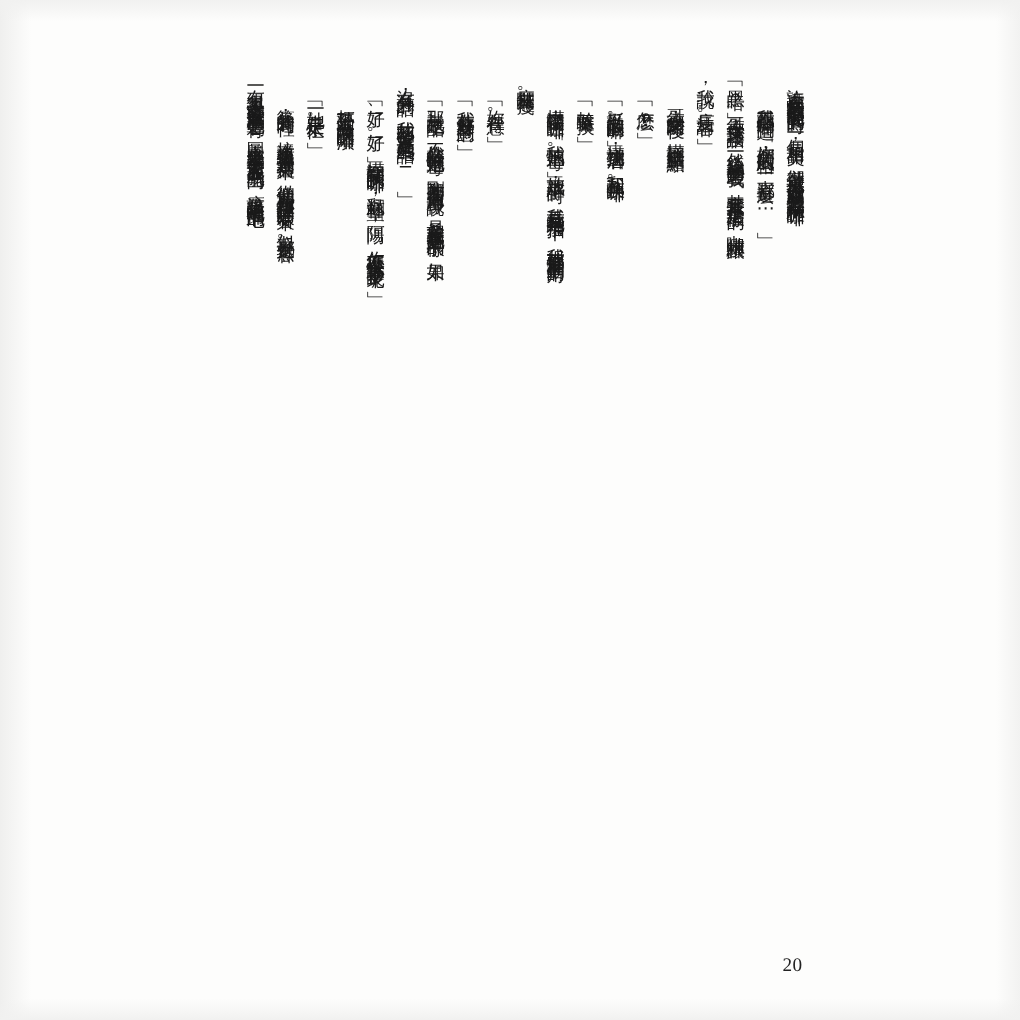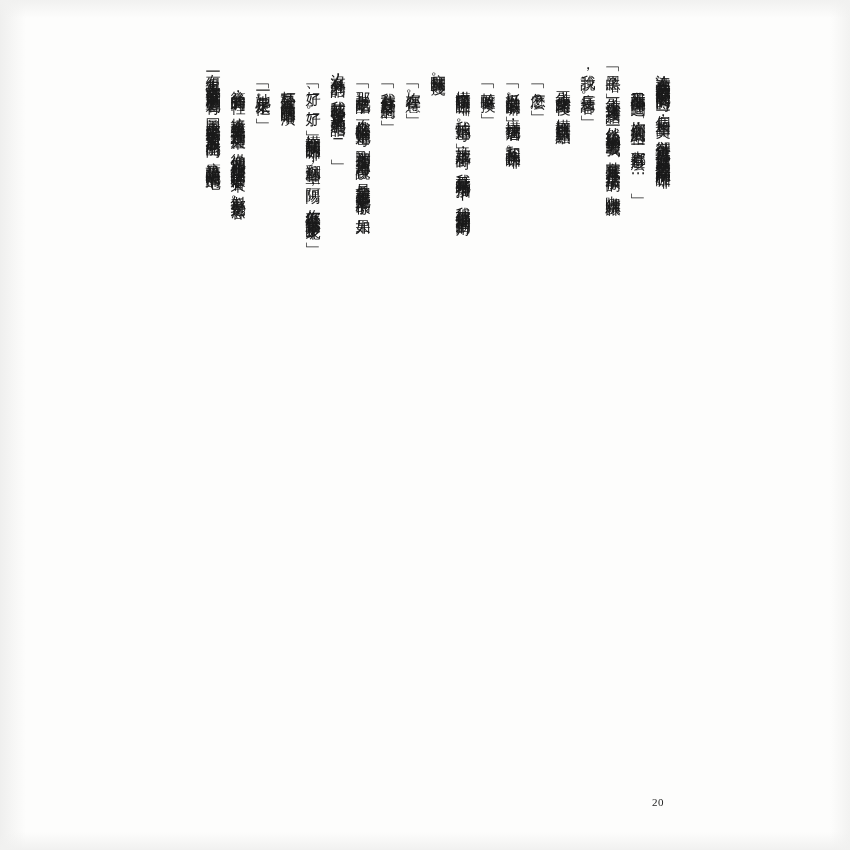--- a/index.html
+++ b/index.html
@@ -53,21 +53,21 @@
     box-sizing: border-box;
   }
   .vline.indent {
     padding-top: 17px;
   }
   #page-number {
     position: absolute;
     left: 652px;
     top: 796px;
     font-family: "Liberation Serif", "DejaVu Serif", serif;
-    font-size: 11px;
+    font-size: 16px;
     color: #222;
     letter-spacing: 0.5px;
   }
   
   .edge-left {
     position: absolute;
     left: 0; top: 0; width: 26px; height: 850px;
     background: linear-gradient(to right, #efefee, rgba(255,255,255,0));
     pointer-events: none;
   }

